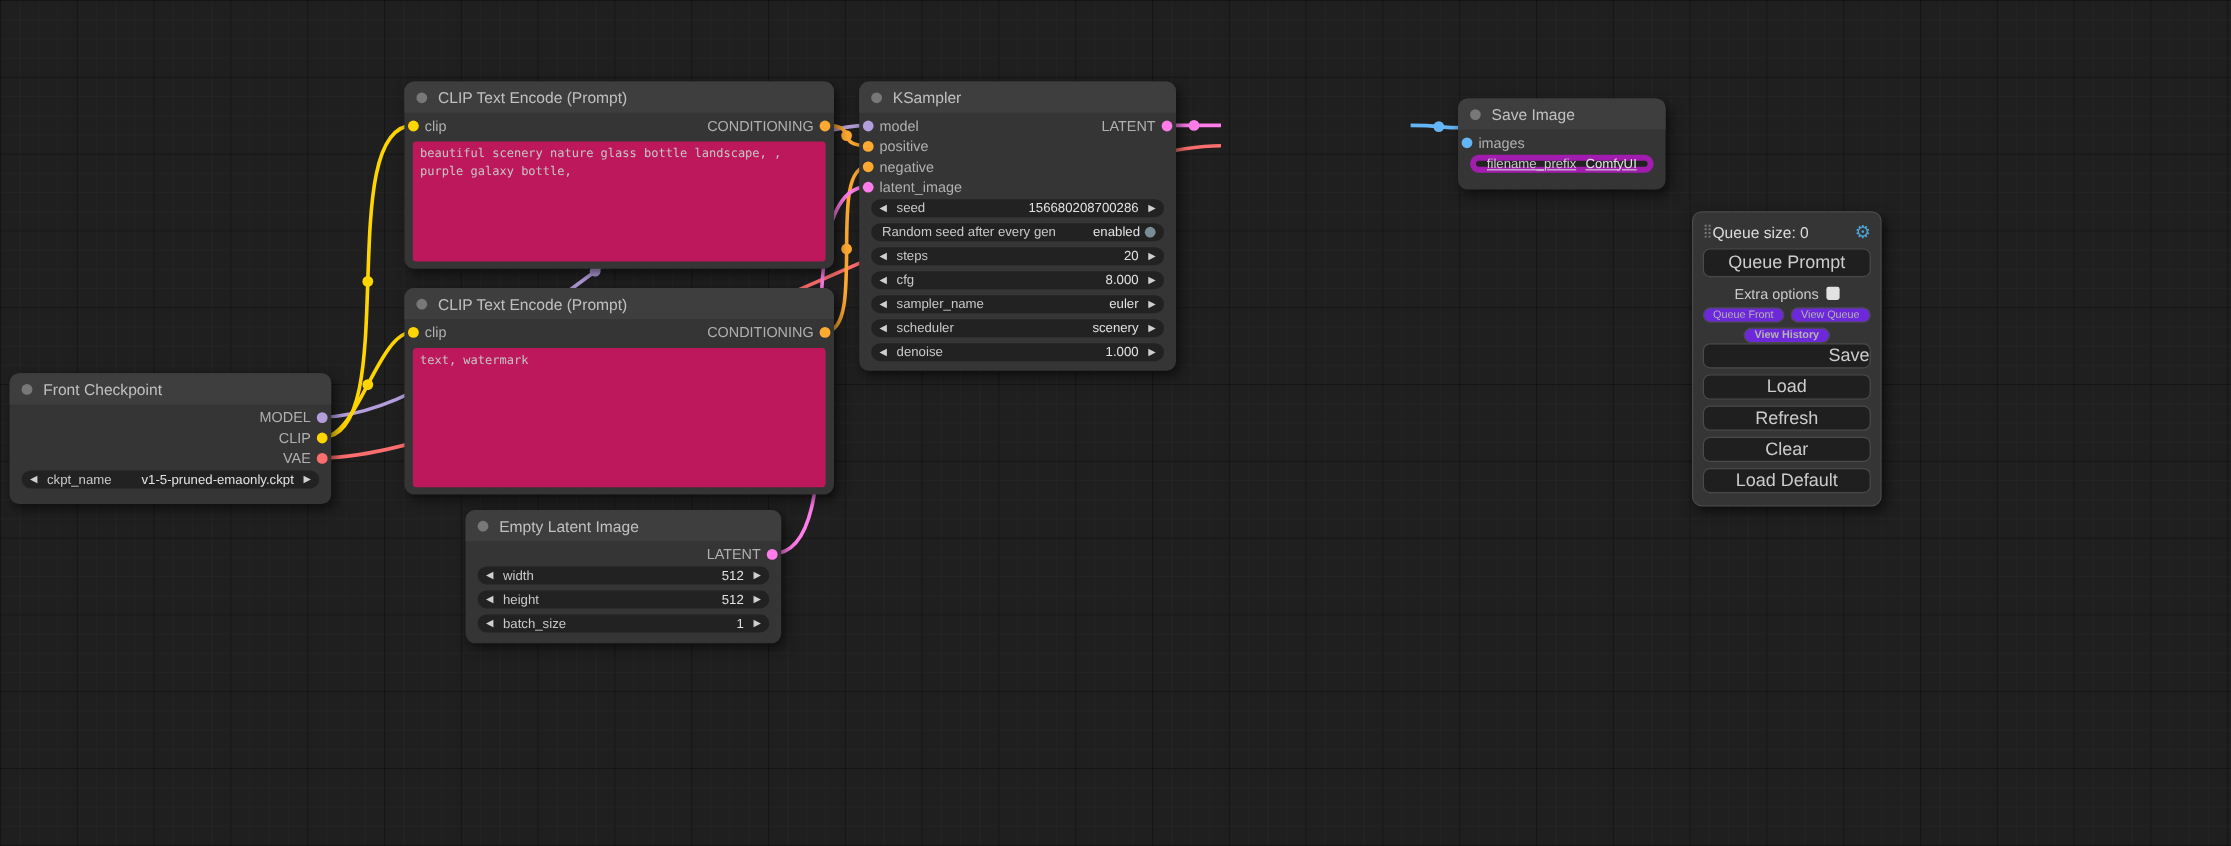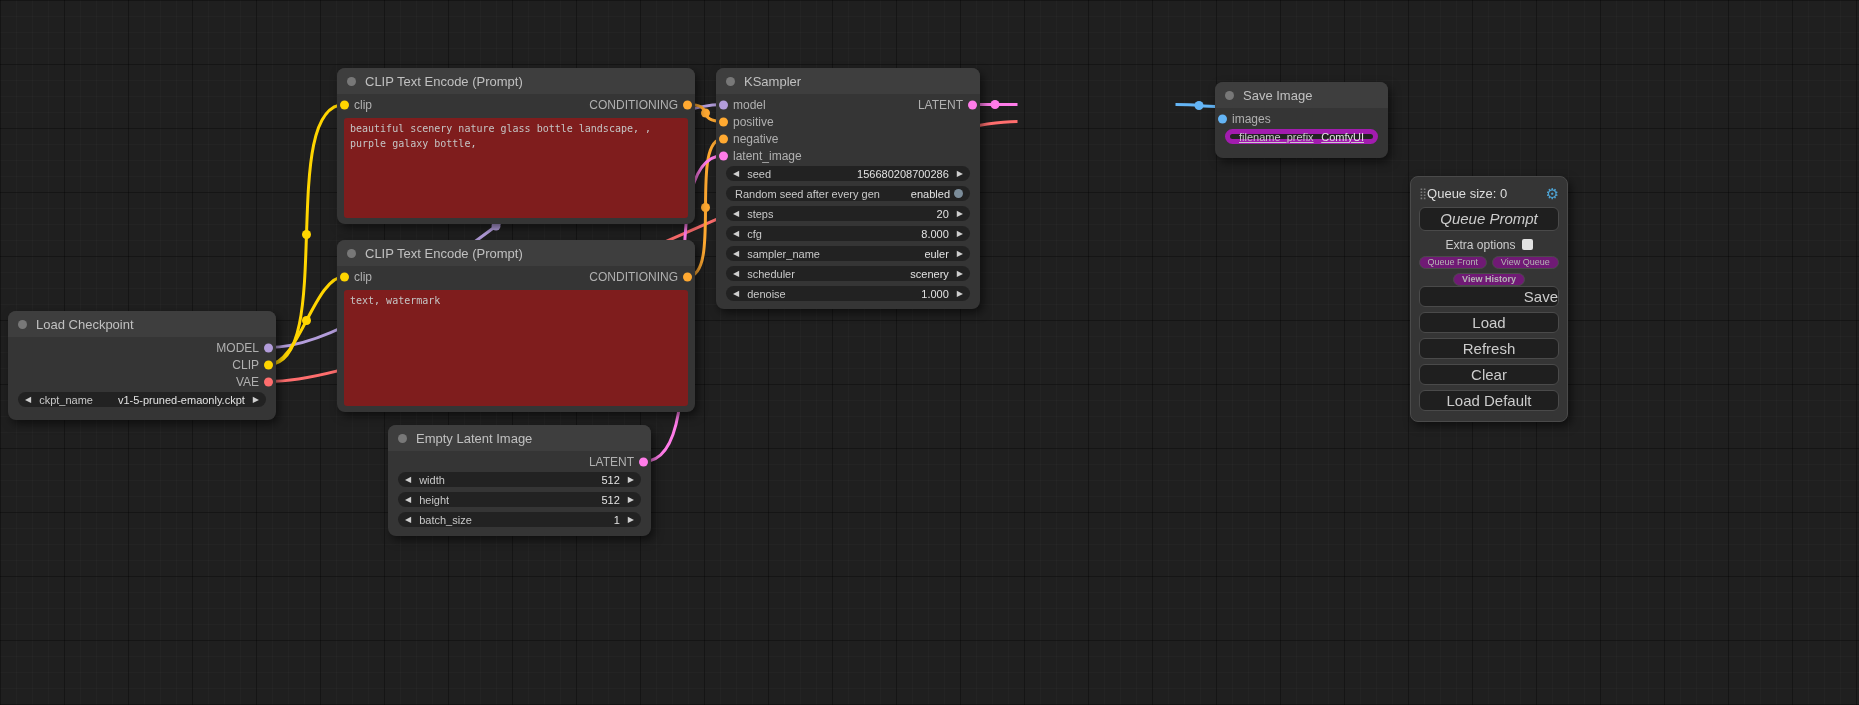--- a/index.html
+++ b/index.html
@@ -41,49 +41,49 @@
     padding:0 7px; margin-bottom:5px; white-space:nowrap;
   }
   .widget.text-widget { border:5px solid #a21caf;text-decoration:underline; }
   .widget .arrow { font-size:8px; color:#cfcfcf; line-height:1; flex:none; }
   .widget .w-name { margin-left:8px; overflow:hidden; }
   .widget .w-value { margin-left:auto; margin-right:8px; color:#e2e2e2; }
   .widget .w-value.tight { margin-right:4px; }
   .toggle-dot { width:9px; height:9px; border-radius:50%; background:#7b8c99; flex:none; }
 
   .textarea {
-    margin:5px 7px 0 7px; background:#7f1d1d; border-radius:3px;
+    margin:5px 7px 0 7px; background:#be185d; border-radius:3px;
     color:#c5c5c5; font-family:"DejaVu Sans Mono",monospace; font-size:10px;
     line-height:1.45; padding:4px 6px; white-space:pre-wrap; overflow:hidden;
   }
 
   
   #queue-panel {
     position:absolute; z-index:3; background:#353535;
     border:1px solid #4a4a4a; border-radius:8px; padding:7px 8px;
     display:flex; flex-direction:column;
     box-shadow:3px 4px 10px rgba(0,0,0,0.55);
   }
   .qp-header { display:flex; align-items:center; height:18px; margin-bottom:4px; }
   .qp-drag { color:#7a7a7a; font-size:11px; line-height:1; cursor:grab; }
   .qp-size { flex:1; color:#dddddd; font-size:13px; }
   .qp-gear { color:#4da3d4; font-size:15px; line-height:1; }
   .qp-btn {
     background:#1f1f1f; border:1px solid #4a4a4a; border-radius:6px;
     color:#cccccc; text-align:center; font-size:15px;
     height:21px; line-height:19px; margin-top:5px; cursor:pointer;
   }
-  .qp-btn.qp-big { height:24px; line-height:22px; margin-top:1px;font-style:italic; }
+  .qp-btn.qp-big { height:24px; line-height:22px; margin-top:1px; }
   .qp-btn.qp-gap { margin-top:0;text-align:right; }
   .qp-extra { display:flex; align-items:center; justify-content:center; gap:6px; height:15px; margin-top:6px; color:#cccccc; font-size:12px; }
   .qp-checkbox { width:11px; height:11px; background:#e2e2e2; border-radius:2px; flex:none; }
   .qp-row { display:flex; gap:5px; margin-top:4px; }
   .qp-row.center { justify-content:center; }
   .qp-pill {
-    background:#701a75; border:1px solid #4a4a4a; border-radius:9px;
+    background:#6d28d9; border:1px solid #4a4a4a; border-radius:9px;
     color:#b5b5b5; font-size:9px; height:13px; line-height:11px;
     text-align:center; flex:1; cursor:pointer; white-space:nowrap; overflow:hidden;
   }
   .qp-pill.half { flex:none; width:72px;font-weight:bold; }
 </style>
 </head>
 <body>
 
 <div id="canvas">
   <svg id="wires" width="1859" height="705">
@@ -103,21 +103,21 @@
       <circle cx="683.5" cy="308.5" r="4.5" fill="#FF7CE9"></circle>
       <path d="M 972.5 104.5 C 1002.5 104.5 987.5 104.5 1017.5 104.5" stroke="#FF7CE9" stroke-width="3" fill="none"></path>
       <circle cx="995" cy="104.5" r="4.5" fill="#FF7CE9"></circle>
       <path d="M 1175.5 104.5 C 1205.5 104.5 1192.5 106.5 1222.5 106.5" stroke="#64B5F6" stroke-width="3" fill="none"></path>
       <circle cx="1199" cy="105.5" r="4.5" fill="#64B5F6"></circle>
     </svg>
 
   <div class="node" style="left:8px;top:311px;width:268px;height:109px;">
     <div class="node-title">
       <span class="collapse-dot"></span>
-      <span>Load Checkpoint</span>
+      <span>Front Checkpoint</span>
     </div>
     <div class="slots">
       <div class="slot-row">
         <span class="slot-out-label">MODEL</span>
         <span class="dot out" style="background: rgb(179, 157, 219);"></span>
       </div>
       <div class="slot-row">
         <span class="slot-out-label">CLIP</span>
         <span class="dot out" style="background: rgb(255, 213, 0);"></span>
       </div>

